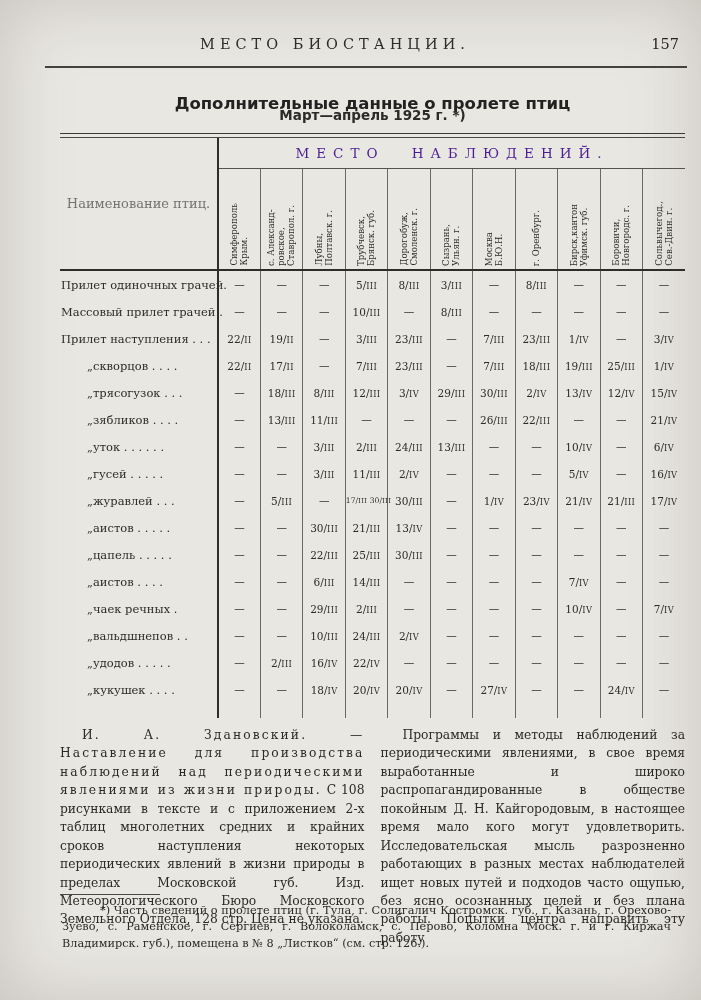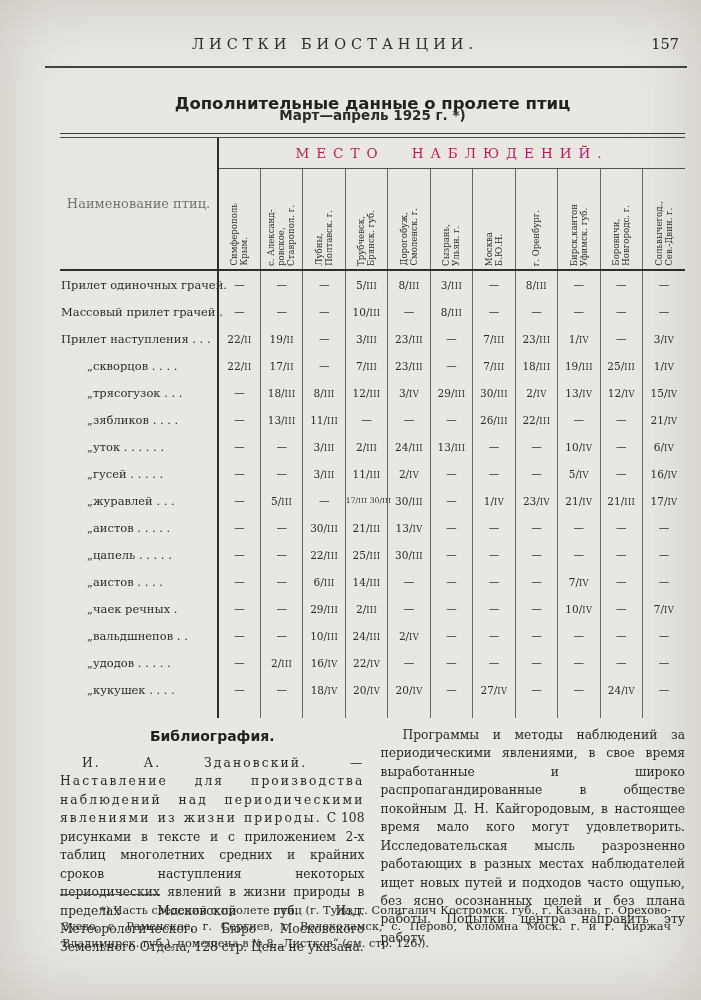--- a/index.html
+++ b/index.html
@@ -28,21 +28,21 @@
     font-family:"DejaVu Sans", sans-serif;font-weight:bold;font-size:13.5px;color:#2b2a28;}
   
   .tbl-wrap{position:absolute;top:133px;left:60px;width:625px;}
   .dbl-rule{height:3px;border-top:1.6px solid #3b3936;border-bottom:1px solid #4a4845;margin-bottom:0;}
   table.obs{border-collapse:collapse;table-layout:fixed;width:625px;}
   td{padding:0;}
   td.corner{width:158px;border-right:2.2px solid #2e2d2a;border-bottom:2.2px solid #2e2d2a;
     vertical-align:middle;text-align:center;font-size:13px;color:#737373;}
   td.mesto{height:30px;text-align:center;vertical-align:middle;
     border-bottom:1px solid #55534f;
-    font-size:13.5px;letter-spacing:7px;word-spacing:16px;color:#be185d;}
+    font-size:13.5px;letter-spacing:7px;word-spacing:16px;color:#4c1d95;}
   td.vhead{height:100px;vertical-align:bottom;border-right:1px solid #6b6863;
     border-bottom:2.2px solid #2e2d2a;}
   td.vhead.last{border-right:none;}
   .vtext{writing-mode:vertical-rl;transform:rotate(180deg);
     font-size:8.6px;line-height:1.18;white-space:pre-line;color:#2f2e2c;
     margin:0 auto;padding-top:3px;max-height:96px;}
   td.rlabel{height:27px;border-right:2.2px solid #2e2d2a;font-size:11.5px;
     white-space:nowrap;color:#2c2b29;vertical-align:middle;padding-left:1px;}
   .ditto{display:inline-block;margin-left:26px;}
   .bird{display:inline-block;}
@@ -67,21 +67,21 @@
   .fn-rule{position:absolute;top:894px;left:60px;width:100px;border-top:1.2px solid #4a4845;}
   .footnote{position:absolute;top:903px;left:62px;right:30px;
     font-size:11.3px;line-height:1.45;text-align:justify;text-indent:38px;color:#2b2a28;}
 </style>
 </head>
 <body>
 
 <div class="page">
 
   <div class="runhead">
-    <div class="journal">ЛИСТКИ БИОСТАНЦИИ.</div>
+    <div class="journal">МЕСТО БИОСТАНЦИИ.</div>
     <div class="pageno">157</div>
   </div>
   <div class="head-rule"></div>
 
   <div class="title">Дополнительные данные о пролете птиц</div>
   <div class="subtitle">Март—апрель 1925 г. *)</div>
 
   <div class="tbl-wrap">
     <div class="dbl-rule"></div>
     <table class="obs">
@@ -379,21 +379,20 @@
             <td class="dcell"></td>
             <td class="dcell"></td>
             <td class="dcell last"></td>
           </tr>
         </tbody>
     </table>
   </div>
 
   <div class="bottom">
     <div class="col">
-      <div class="bib-head">Библиография.</div>
       <p class="para indent"><span class="spaced">И. А. Здановский. — Наставление для производства наблюдений над периодическими явлениями из жизни природы.</span><span> С 108 рисунками в тексте и с приложением 2-х таблиц многолетних средних и крайних сроков наступления некоторых периодических явлений в жизни природы в пределах Московской губ. Изд. Метеорологического Бюро Московского Земельного Отдела, 128 стр. Цена не указана.</span></p>
     </div>
     <div class="col">
       <p class="para indent fill-last">Программы и методы наблюдений за периодическими явлениями, в свое время выработанные и широко распропагандированные в обществе покойным Д. Н. Кайгородовым, в настоящее время мало кого могут удовлетворить. Исследовательская мысль разрозненно работающих в разных местах наблюдателей ищет новых путей и подходов часто ощупью, без ясно осознанных целей и без плана работы. Попытки центра направить эту работу</p>
     </div>
   </div>
 
   <div class="fn-rule"></div>
   <div class="footnote">*) Часть сведений о пролете птиц (г. Тула, г. Солигалич Костромск. губ., г. Казань, г. Орехово-Зуево, с. Раменское, г. Сергиев, г. Волоколамск, с. Перово, Коломна Моск. г. и г. Киржач Владимирск. губ.), помещена в № 8 „Листков“ (см. стр. 126.).</div>
 

